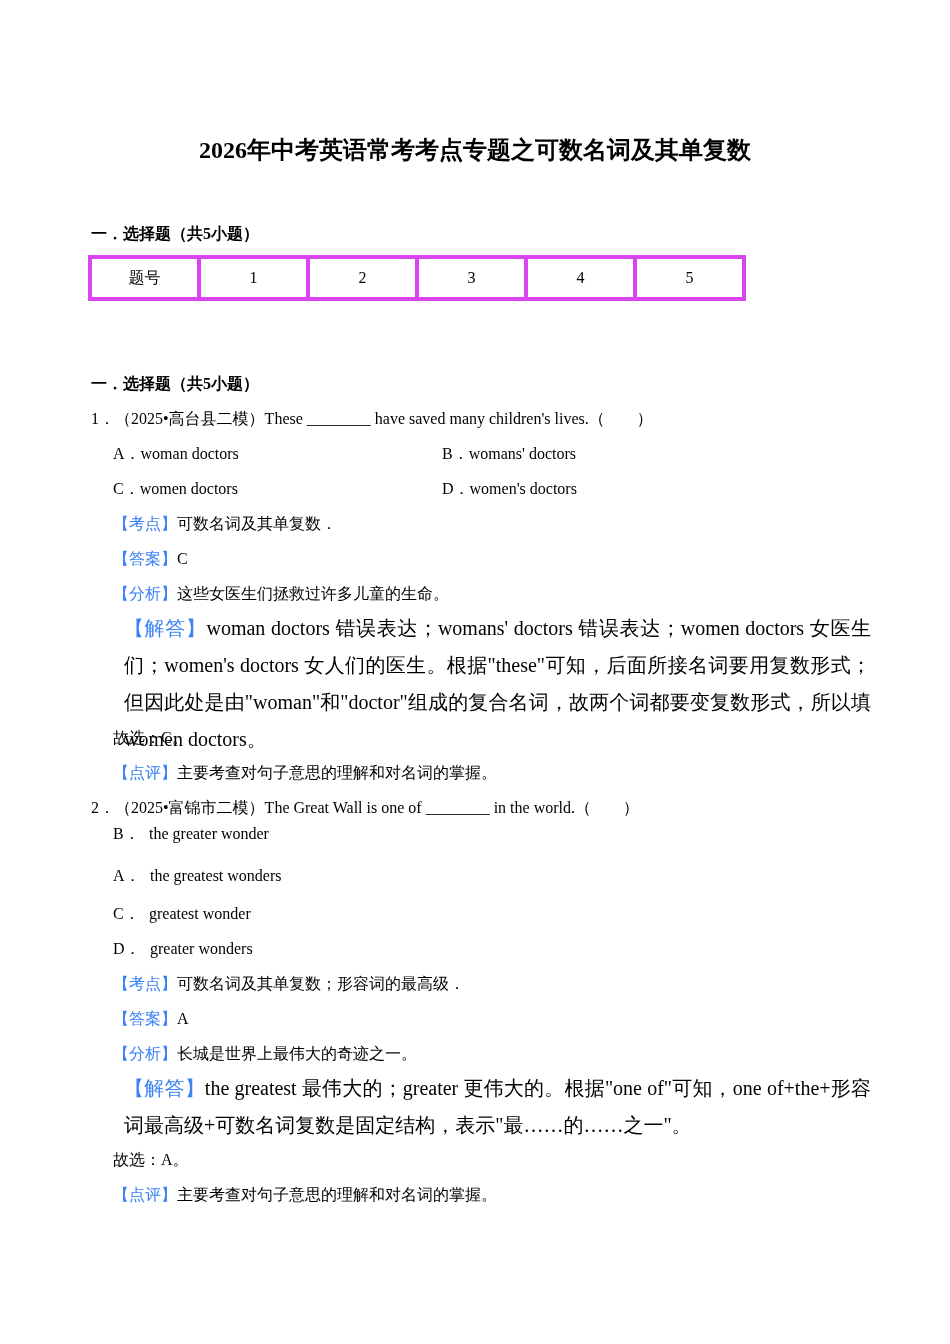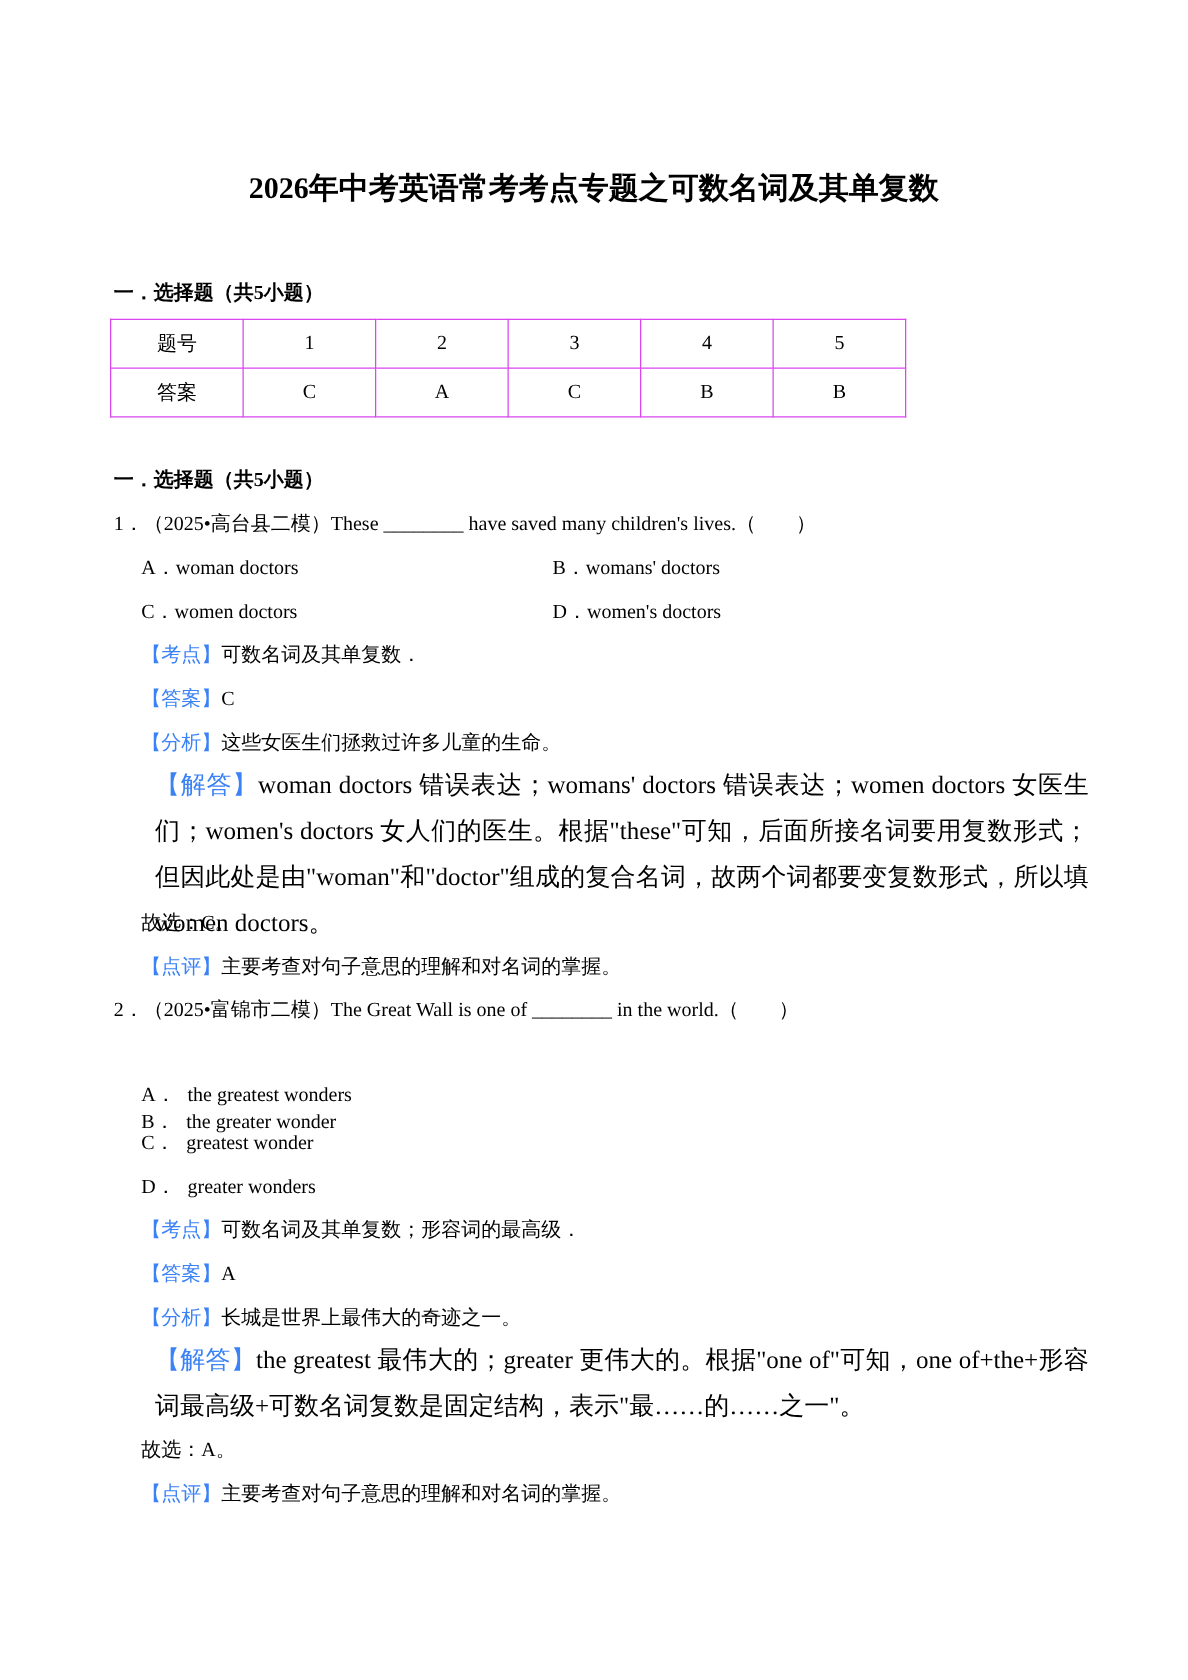--- a/index.html
+++ b/index.html
@@ -18,21 +18,21 @@
       font-size: 12px; font-weight: bold;
     }
     .section-heading {
       position: absolute; left: 91px; font-size: 16px; font-weight: bold;
     }
     table.answers {
       position: absolute; left: 88px; top: 255px; border-collapse: collapse;
       font-size: 16px;
     }
     table.answers td {
-      border: 1px solid #d946ef; width: 105px; height: 38px; text-align: center;
+      border: 4px solid #d946ef; width: 105px; height: 38px; text-align: center;
       padding: 0; vertical-align: middle;
     }
     .line { position: absolute; white-space: nowrap; font-size: 16px; }
     .opt-label { display: inline-block; }
     .tag { color: #3b82f6; }
     .justify {
       position: absolute; left: 124px; width: 747px; font-size: 20px; line-height: 37px;
       text-align: justify;
     }
     .justify-last { text-align-last: left; }
@@ -48,28 +48,20 @@
 
   <table class="answers">
     <tbody>
         <tr>
       <td>题号</td>
       <td>1</td>
       <td>2</td>
       <td>3</td>
       <td>4</td>
       <td>5</td>
-    </tr>
-    <tr>
-      <td>答案</td>
-      <td>C</td>
-      <td>A</td>
-      <td>C</td>
-      <td>B</td>
-      <td>B</td>
     </tr>
   </tbody>
     </table>
 
   <div class="section-heading" style="top:374px;">一．选择题（共5小题）</div>
 
   <div class="line" style="left:91px; top:409px;">
     <span>1．</span><span>（2025•高台县二模）</span><span>These ________ have saved many children's lives.（　　）</span>
   </div>
   <div class="line" style="left:113px; top:444px;">
@@ -101,21 +93,21 @@
   <div class="line" style="left:113px; top:763px;">
     <span class="tag">【点评】</span><span>主要考查对句子意思的理解和对名词的掌握。</span>
   </div>
 
   <div class="line" style="left:91px; top:798px;">
     <span>2．</span><span>（2025•富锦市二模）</span><span>The Great Wall is one of ________ in the world.（　　）</span>
   </div>
   <div class="line" style="left:113px; top:834px;margin-top:32px;">
     <span class="opt-label" style="width:37px;">A．</span><span>the greatest wonders</span>
   </div>
-  <div class="line" style="left:113px; top:887px;">
+  <div class="line" style="left:113px; top:824px;">
     <span class="opt-label" style="width:36px;">B．</span><span>the greater wonder</span>
   </div>
   <div class="line" style="left:113px; top:904px;">
     <span class="opt-label" style="width:36px;">C．</span><span>greatest wonder</span>
   </div>
   <div class="line" style="left:113px; top:939px;">
     <span class="opt-label" style="width:37px;">D．</span><span>greater wonders</span>
   </div>
 
   <div class="line" style="left:113px; top:974px;">

